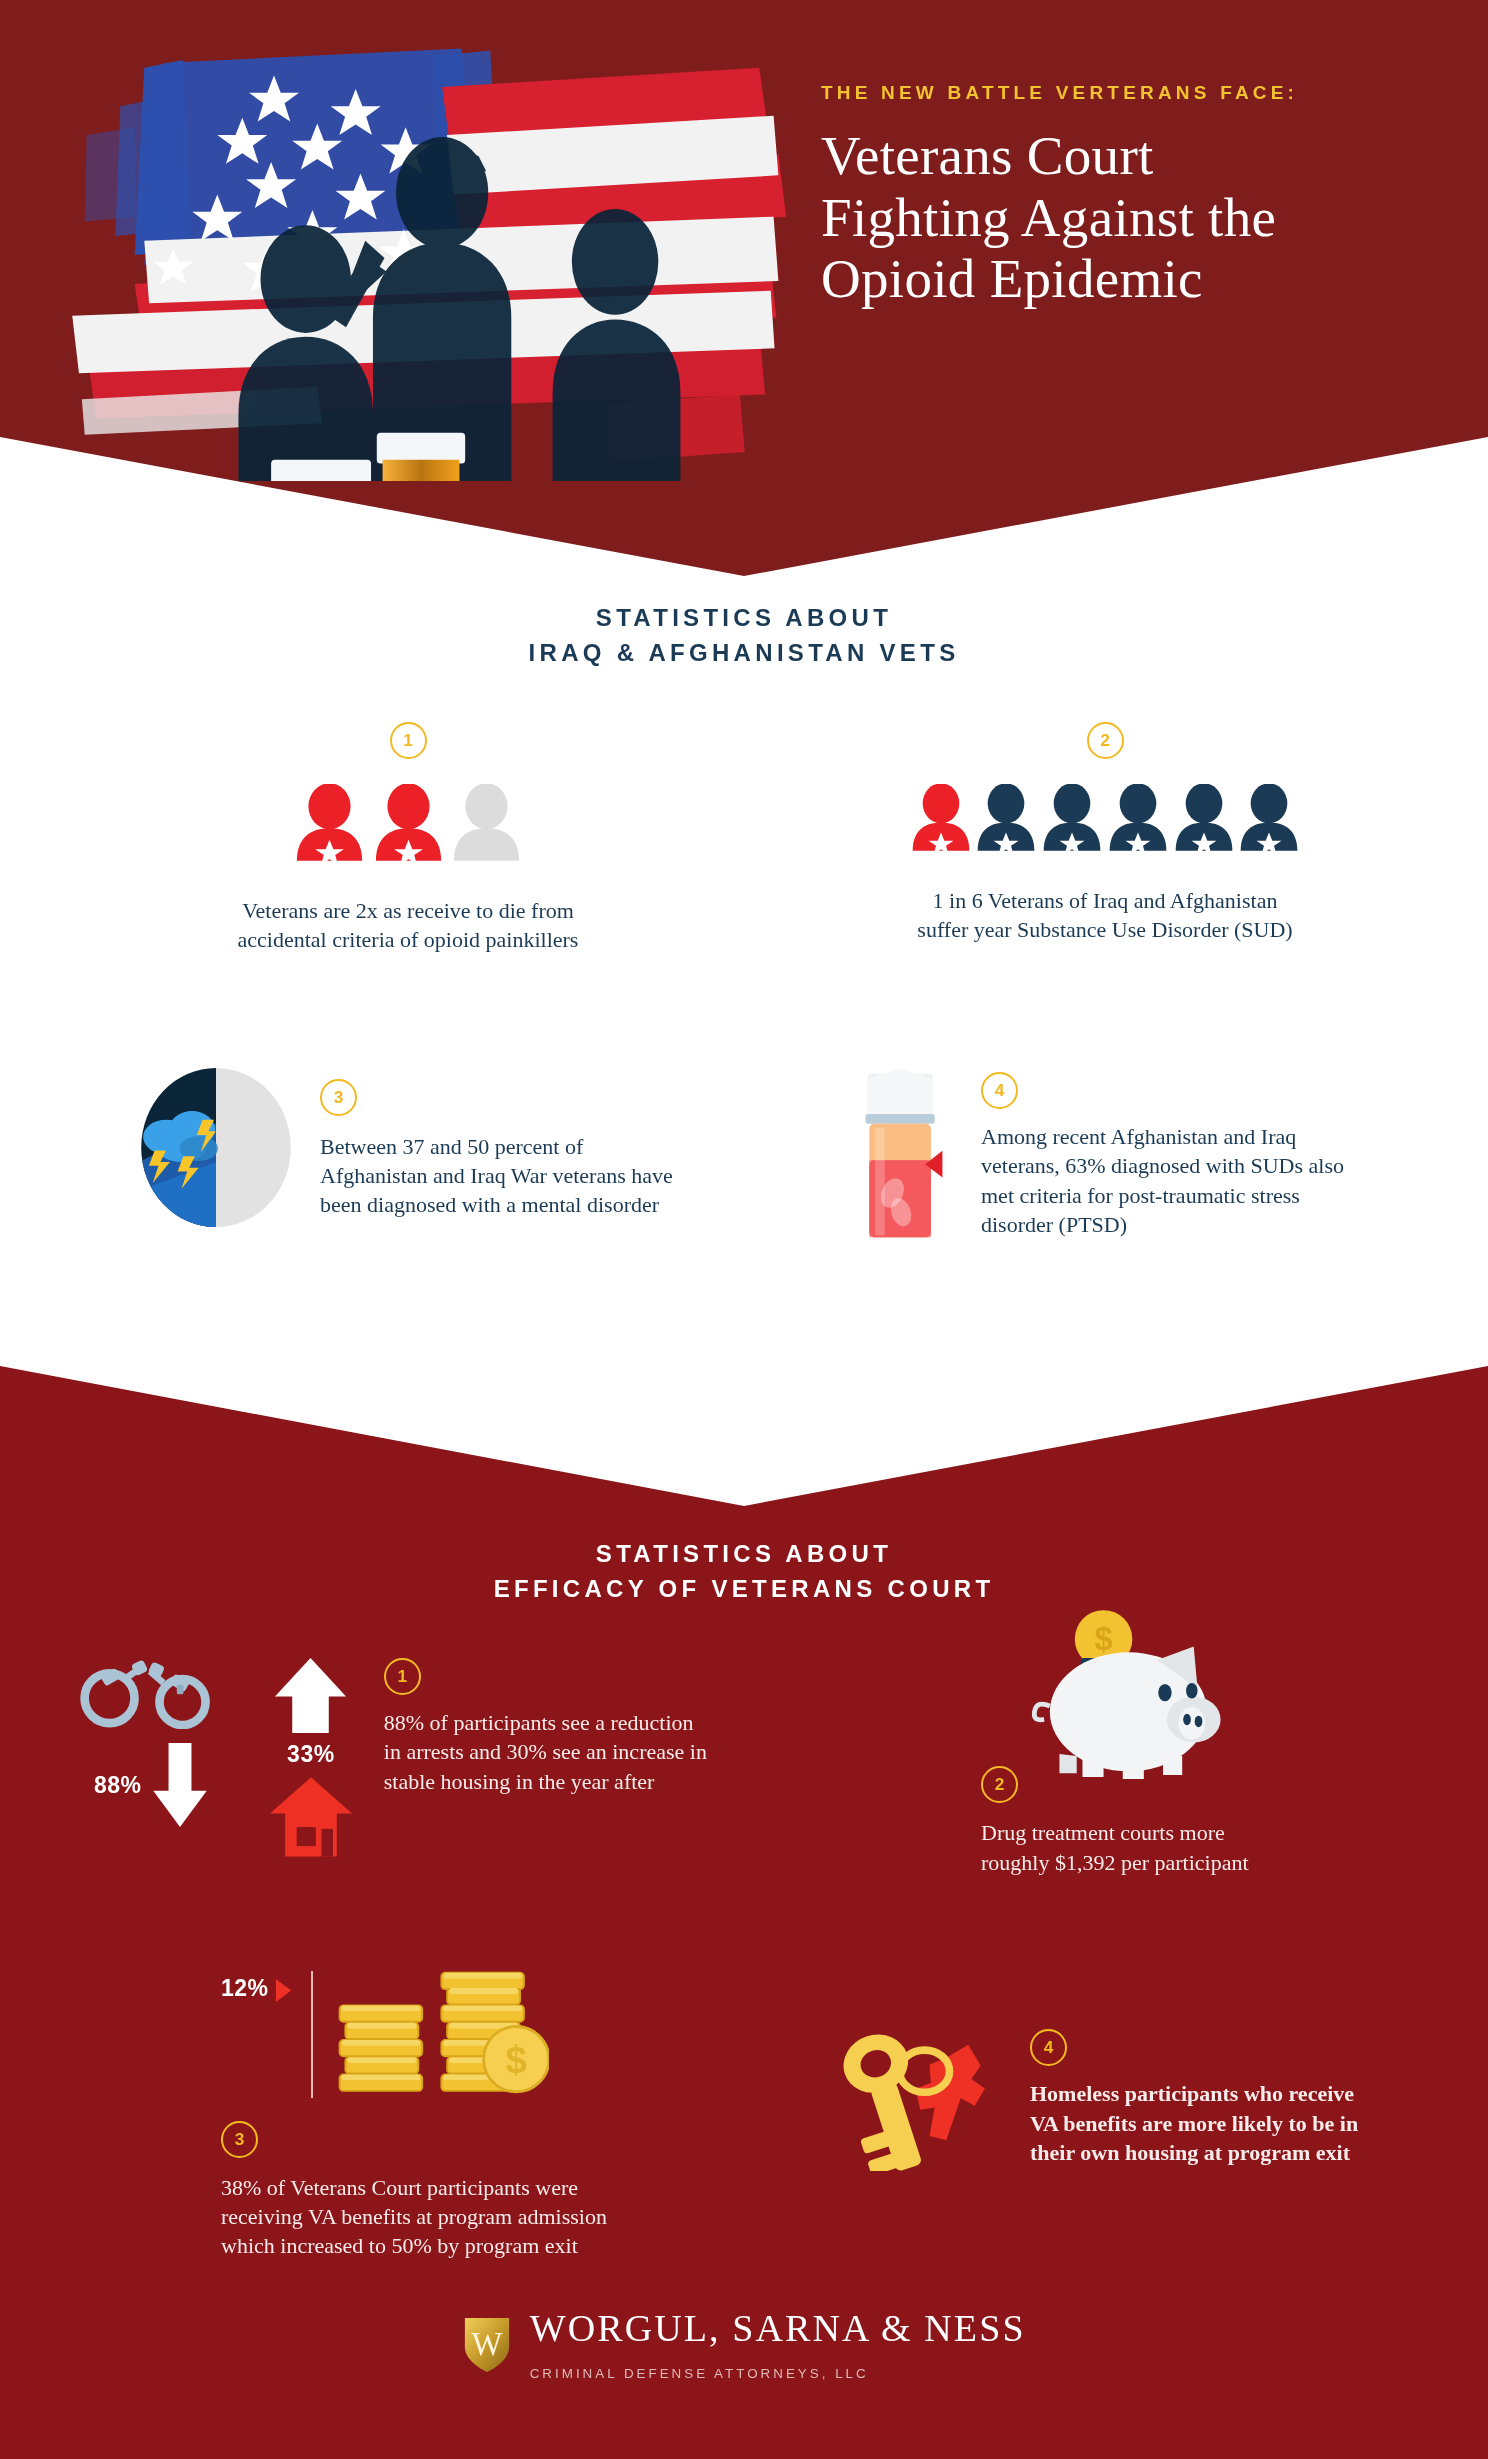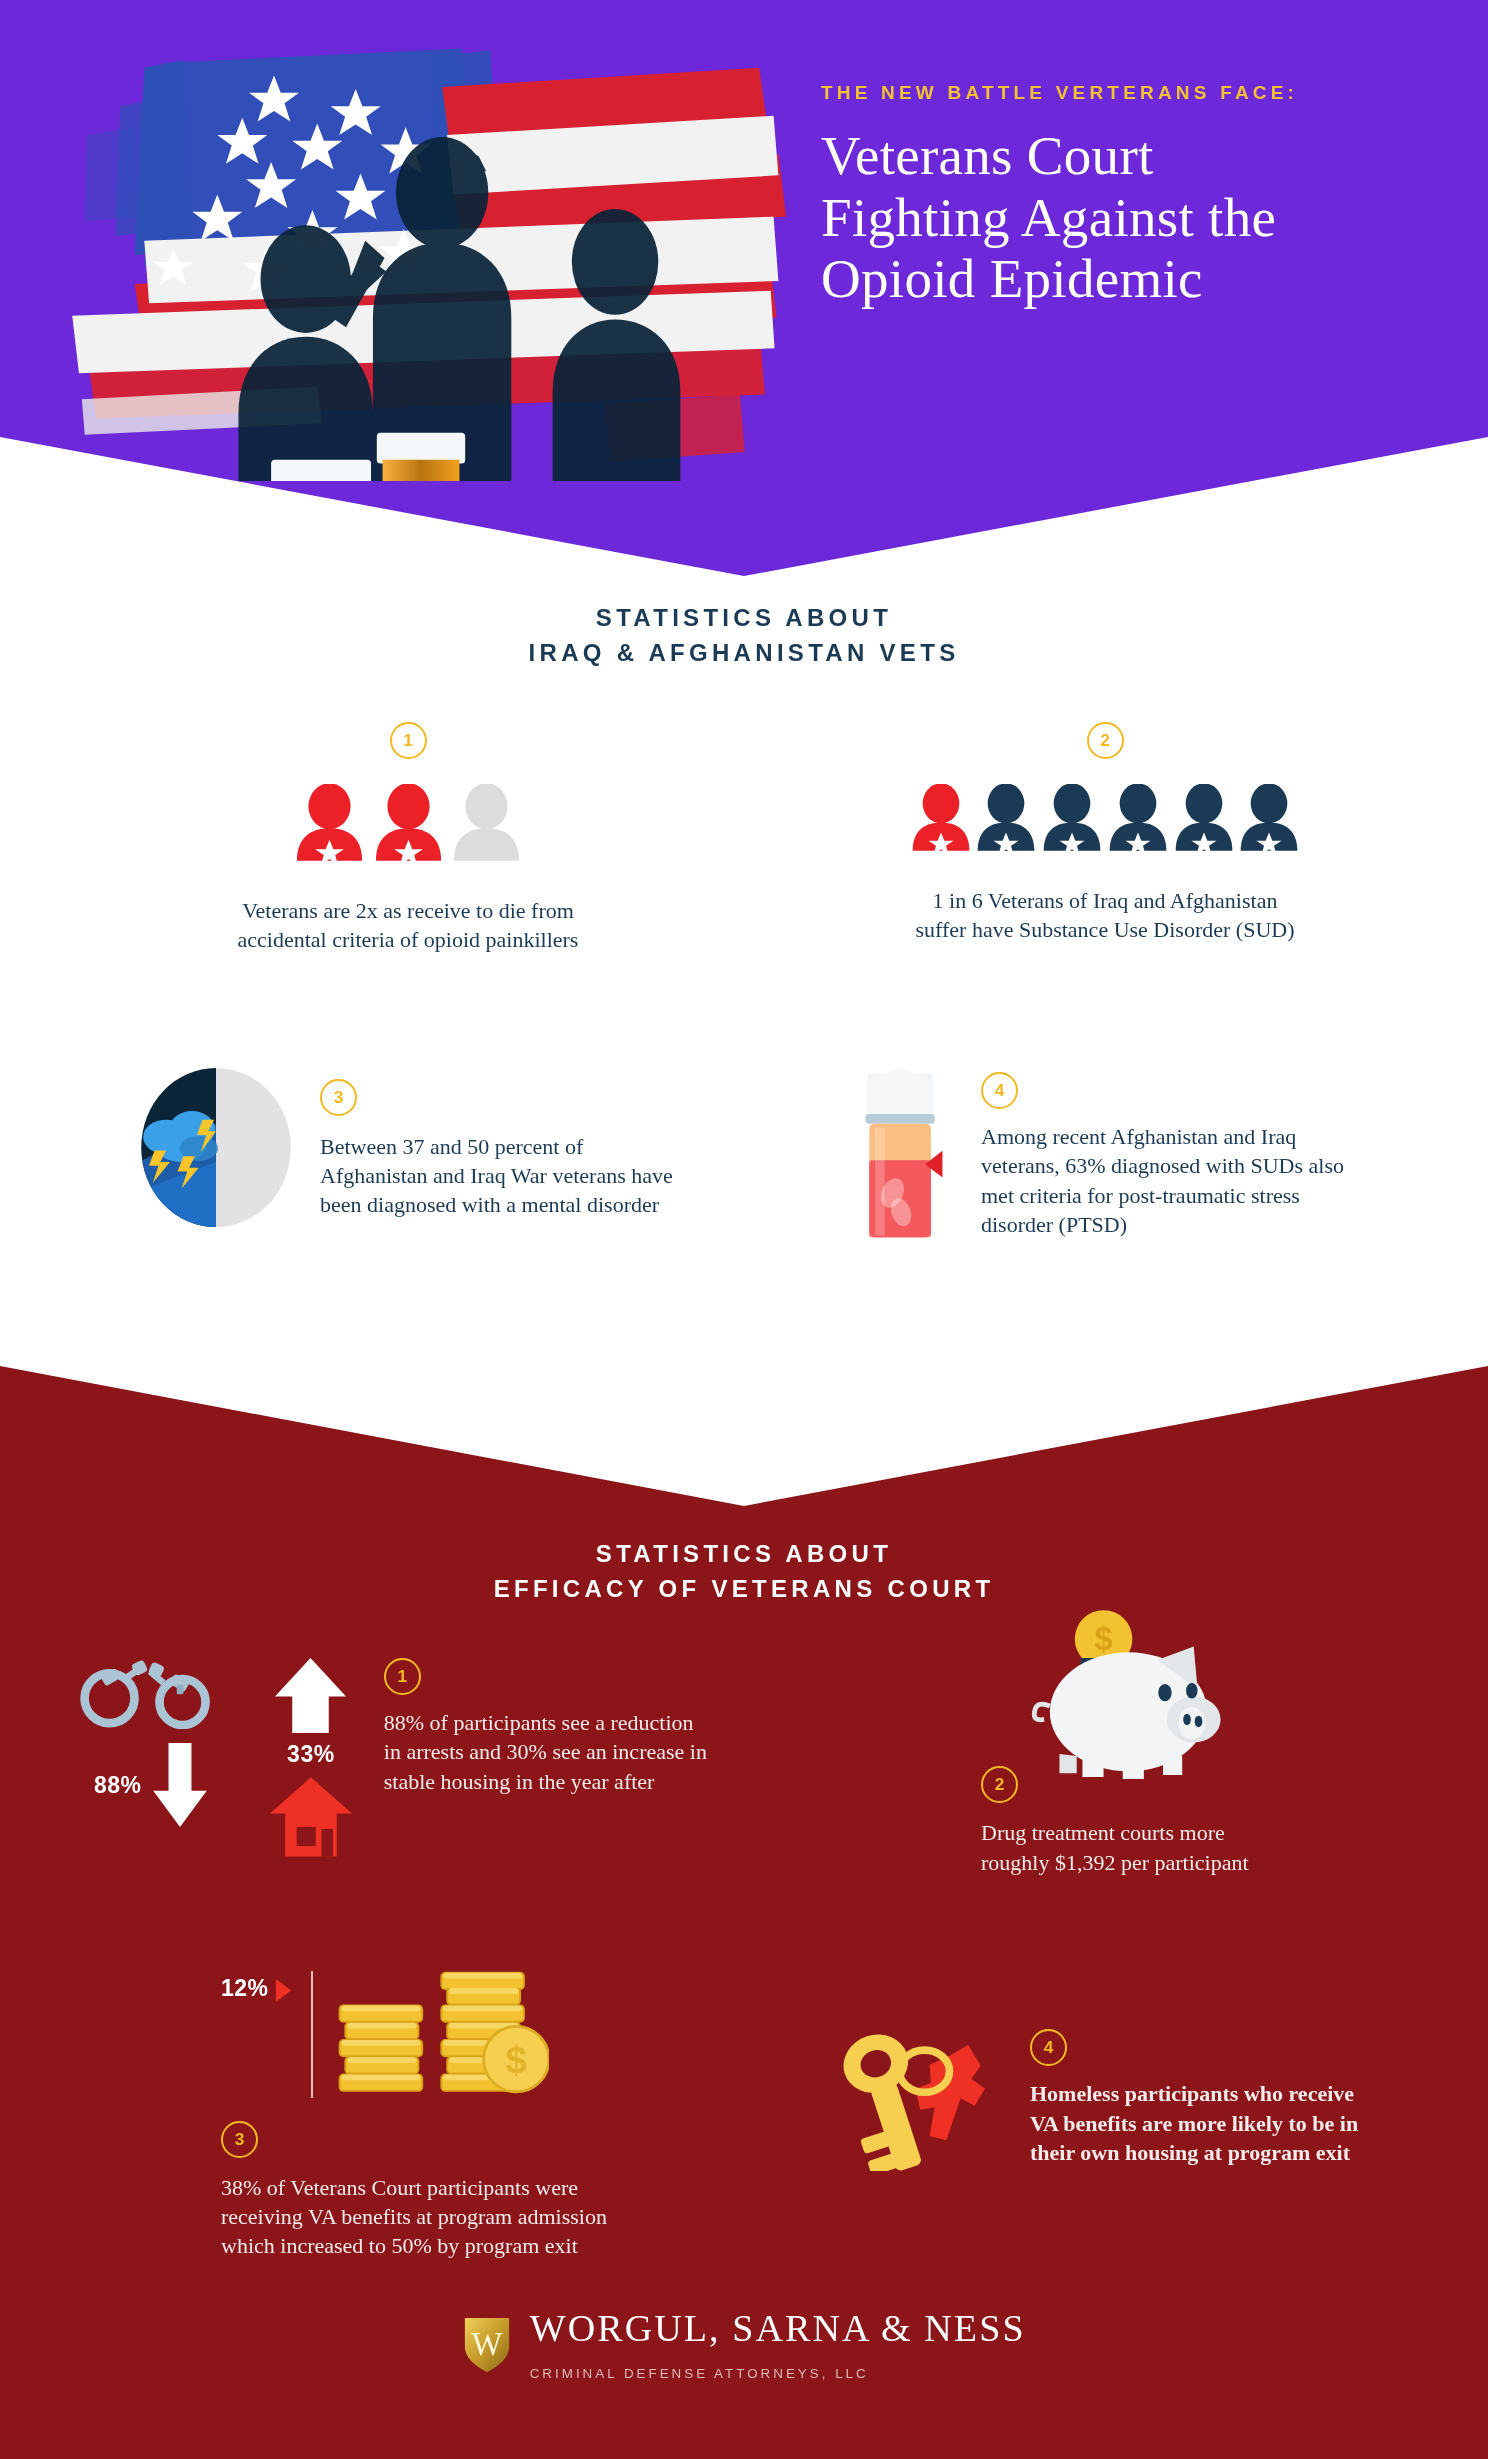--- a/index.html
+++ b/index.html
@@ -8,21 +8,21 @@
     font-family:"Liberation Serif", serif;
     background:#ffffff;
     position:relative;
     overflow:hidden;
   }
   .page { position:relative; width:1488px; height:2459px; background:#fff; }
 
   
   .hero {
     position:absolute; left:0; top:0; width:1488px; height:576px;
-    background:#6d28d9;
+    background:#7f1d1d;
     clip-path: polygon(0 0, 1488px 0, 1488px 437px, 744px 576px, 0 437px);
     overflow:hidden;
   }
   .hero-inner { position:absolute; inset:0; }
   .flag-art { position:absolute; left:29px; top:9.6px; width:759px; height:471px; }
   .hero-text { position:absolute; left:821px; top:82px; width:634px; }
   .kicker {
     font-family:"Liberation Sans", sans-serif;
     font-weight:bold; font-size:19px; letter-spacing:4.2px;
     color:#f2c230; text-transform:uppercase; margin-bottom:21px;
@@ -274,21 +274,21 @@
           <polygon points="36,58 40,68 51,68 42,74 45,85 36,78 27,85 30,74 21,68 32,68" fill="#fff"></polygon>
         </svg>
       <svg width="60" height="67" viewBox="0 0 72 80">
           <ellipse cx="36" cy="23" rx="22" ry="24" fill="#1b3a55"></ellipse>
           <path d="M2 80 C2 56 16 46 36 46 C56 46 70 56 70 80 Z" fill="#1b3a55"></path>
           <polygon points="36,58 40,68 51,68 42,74 45,85 36,78 27,85 30,74 21,68 32,68" fill="#fff"></polygon>
         </svg>
     </div>
     <div class="cap ctr" style="margin-top:35px;">
       <div>1 in 6 Veterans of Iraq and Afghanistan</div>
-      <div>suffer have Substance Use Disorder (SUD)</div>
+      <div>suffer year Substance Use Disorder (SUD)</div>
     </div>
   </div>
 
   <div class="blk" style="left:139px; top:1066px; width:596px; display:flex; gap:27px;">
     <svg width="154" height="163" viewBox="0 0 160 170">
       <defs>
           <clipPath id="c3">
             <ellipse cx="80" cy="85" rx="78" ry="83"></ellipse>
           </clipPath>
         </defs>

